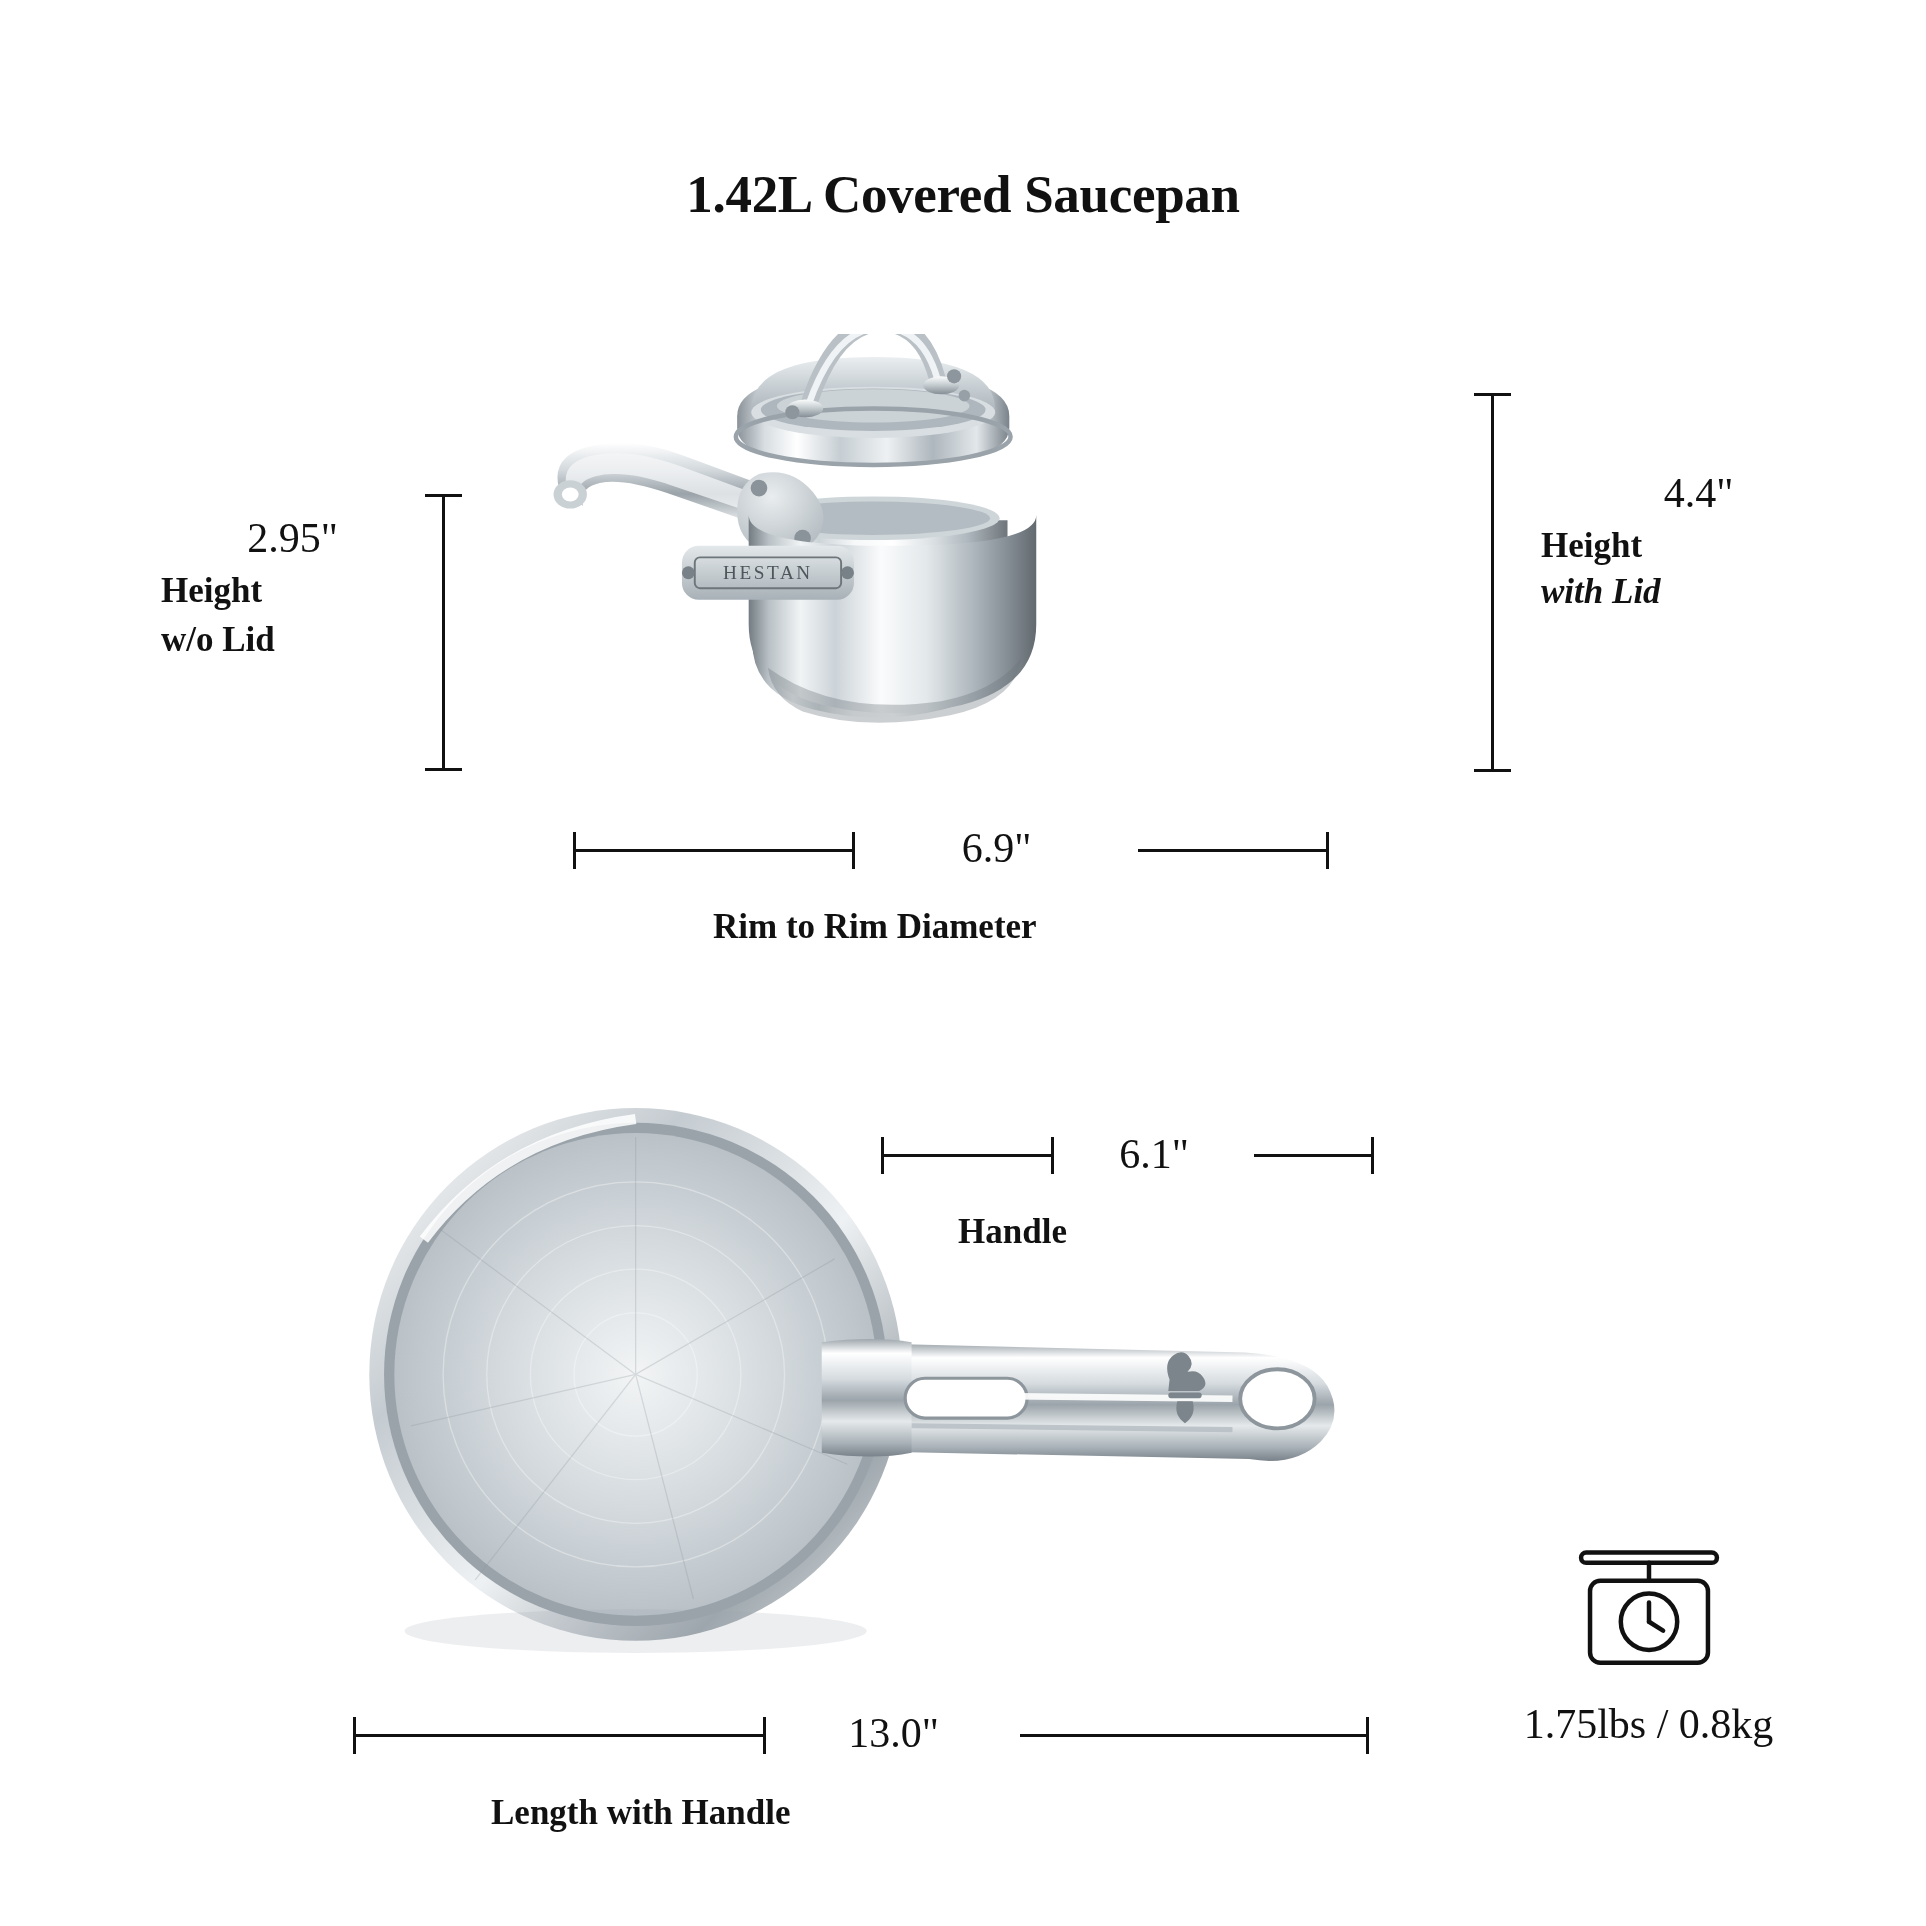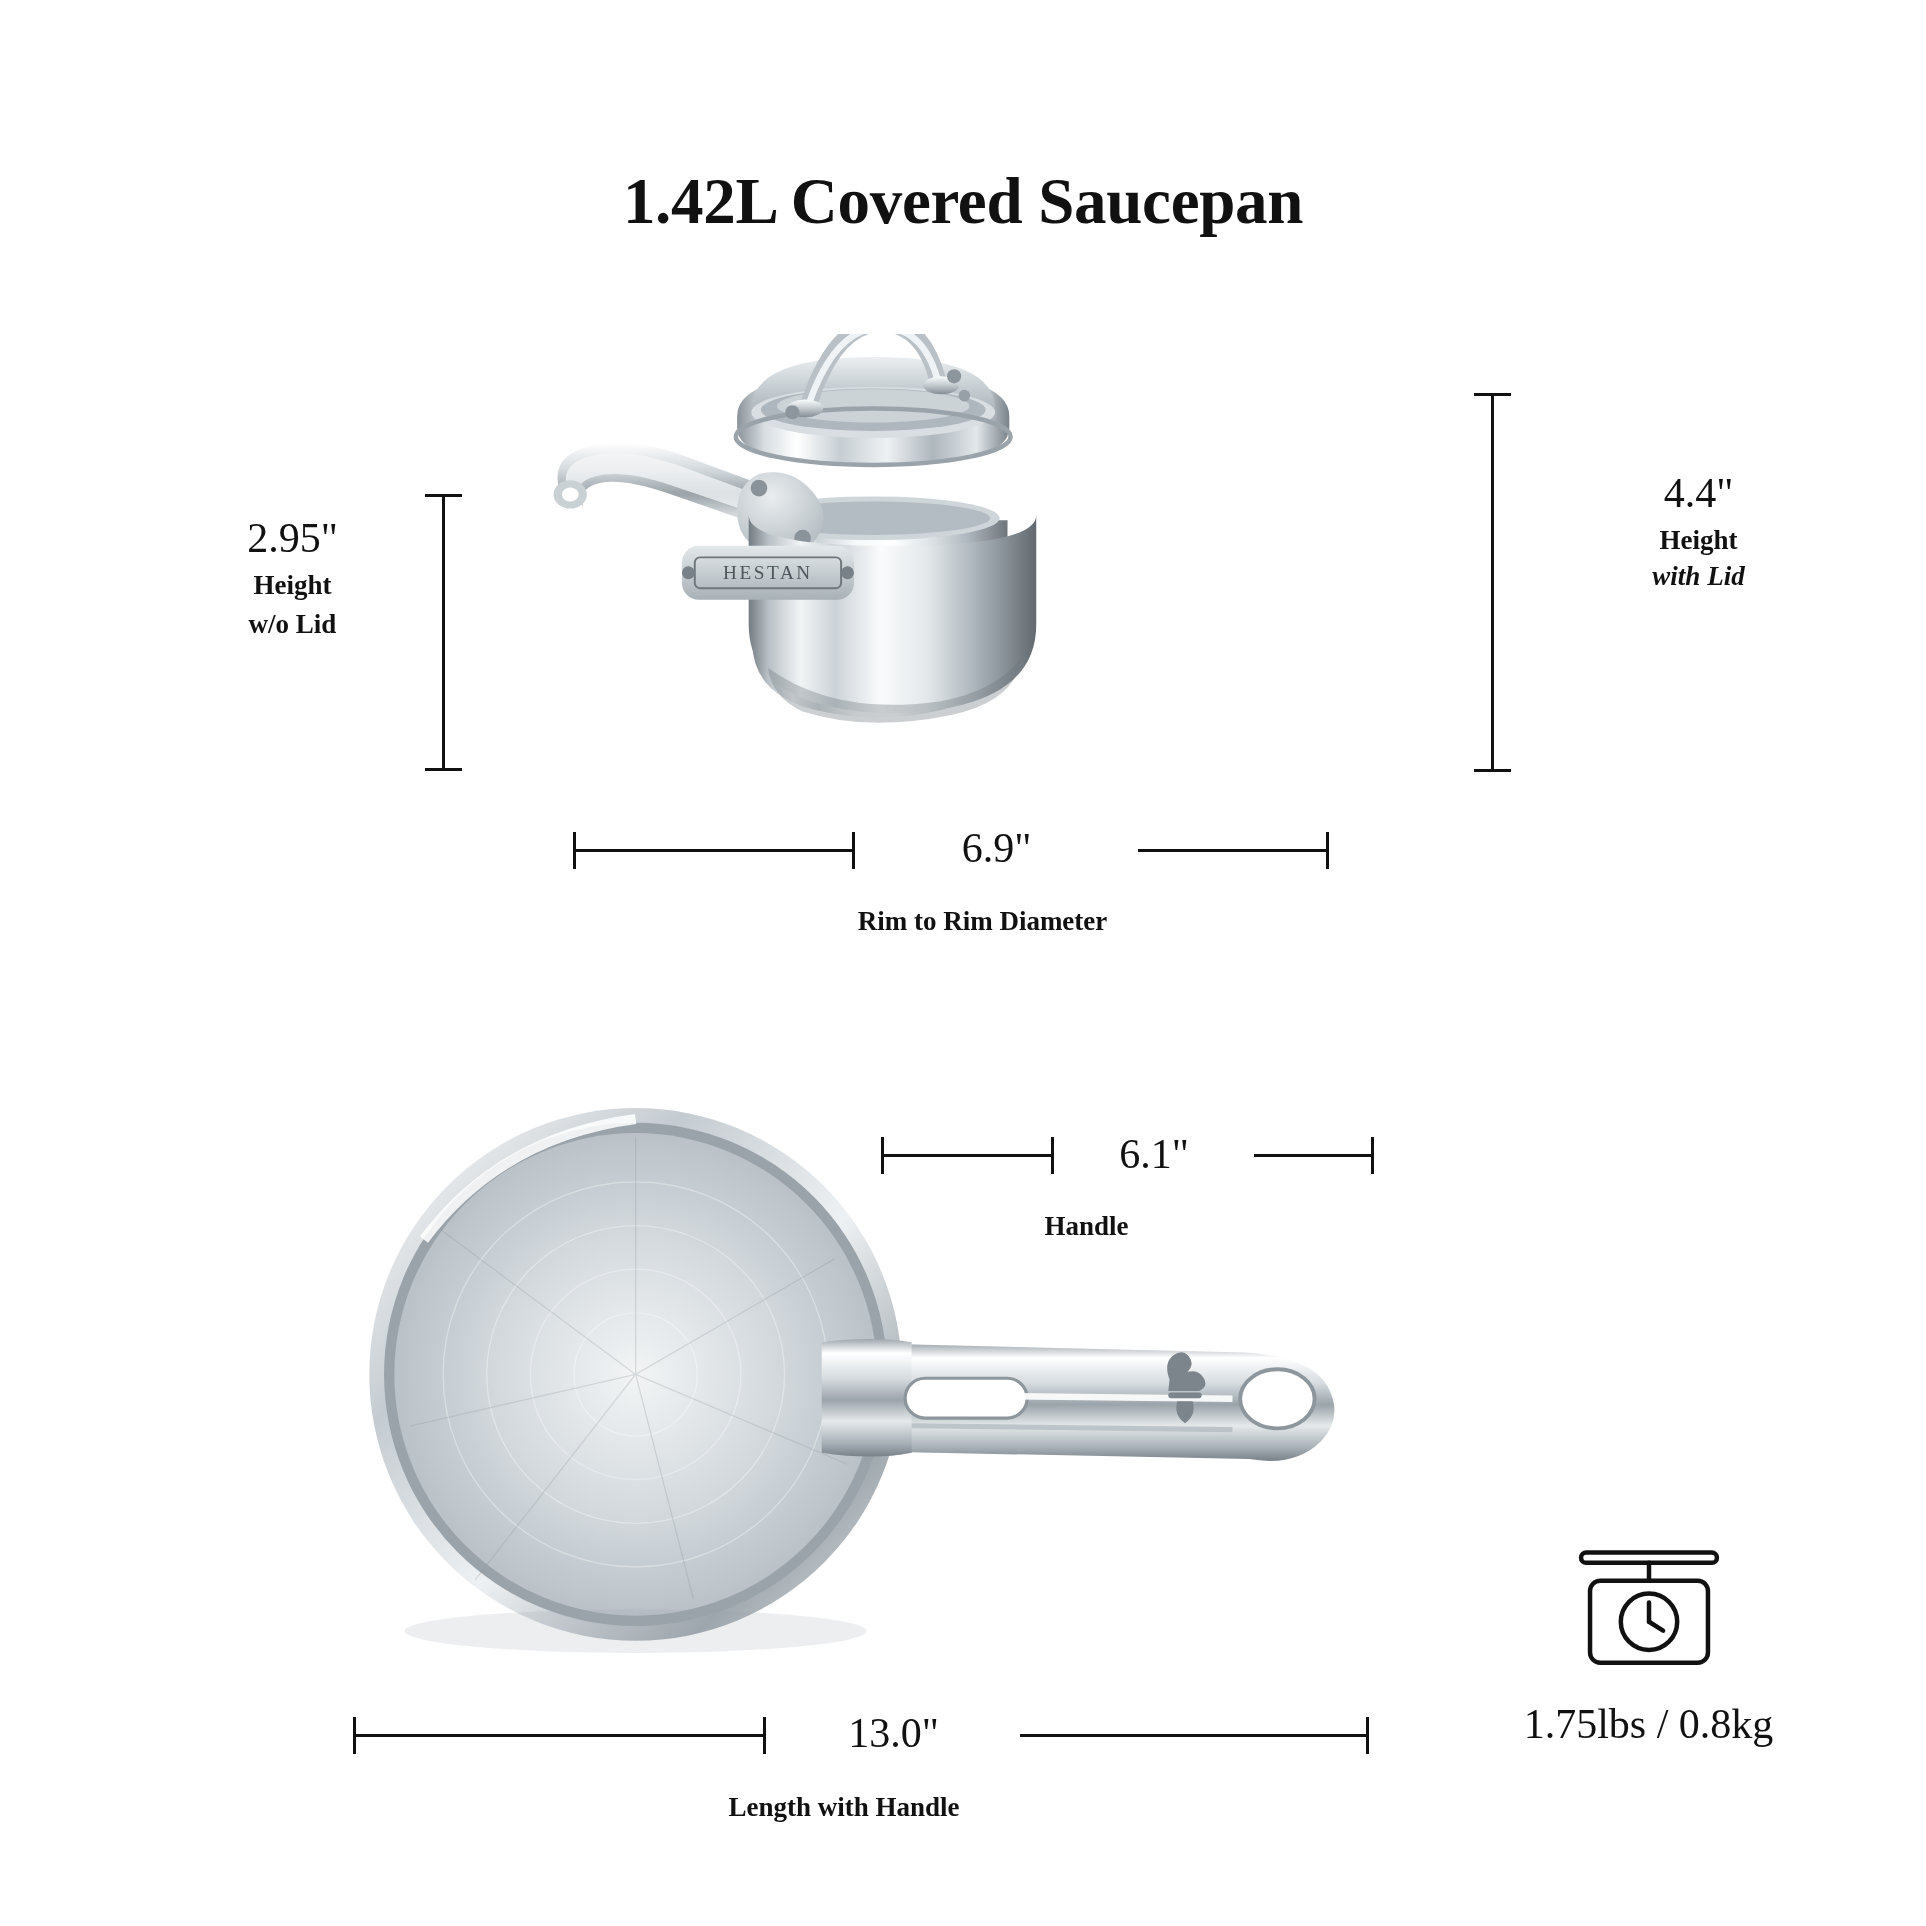--- a/index.html
+++ b/index.html
@@ -20,36 +20,35 @@
     inset: 0;
   }
 
   
   .title {
     position: absolute;
     top: 164px;
     left: 0;
     width: 1926px;
     text-align: center;
-    font-size: 65px;
+    font-size: 53px;
     font-weight: bold;
     letter-spacing: -0.3px;
   }
 
   
   .dim-value {
     font-size: 42px;
     font-weight: normal;
     text-align: center;
     line-height: 1.15;
   }
   .dim-caption {
-    font-size: 27px;
+    font-size: 35px;
     font-weight: bold;
-    text-align: center;
     line-height: 1.25;
     margin-top: 6.4px;
   }
 
   
   .v-rule {
     position: absolute;
     background: #111111;
     width: 3.2px;
   }

